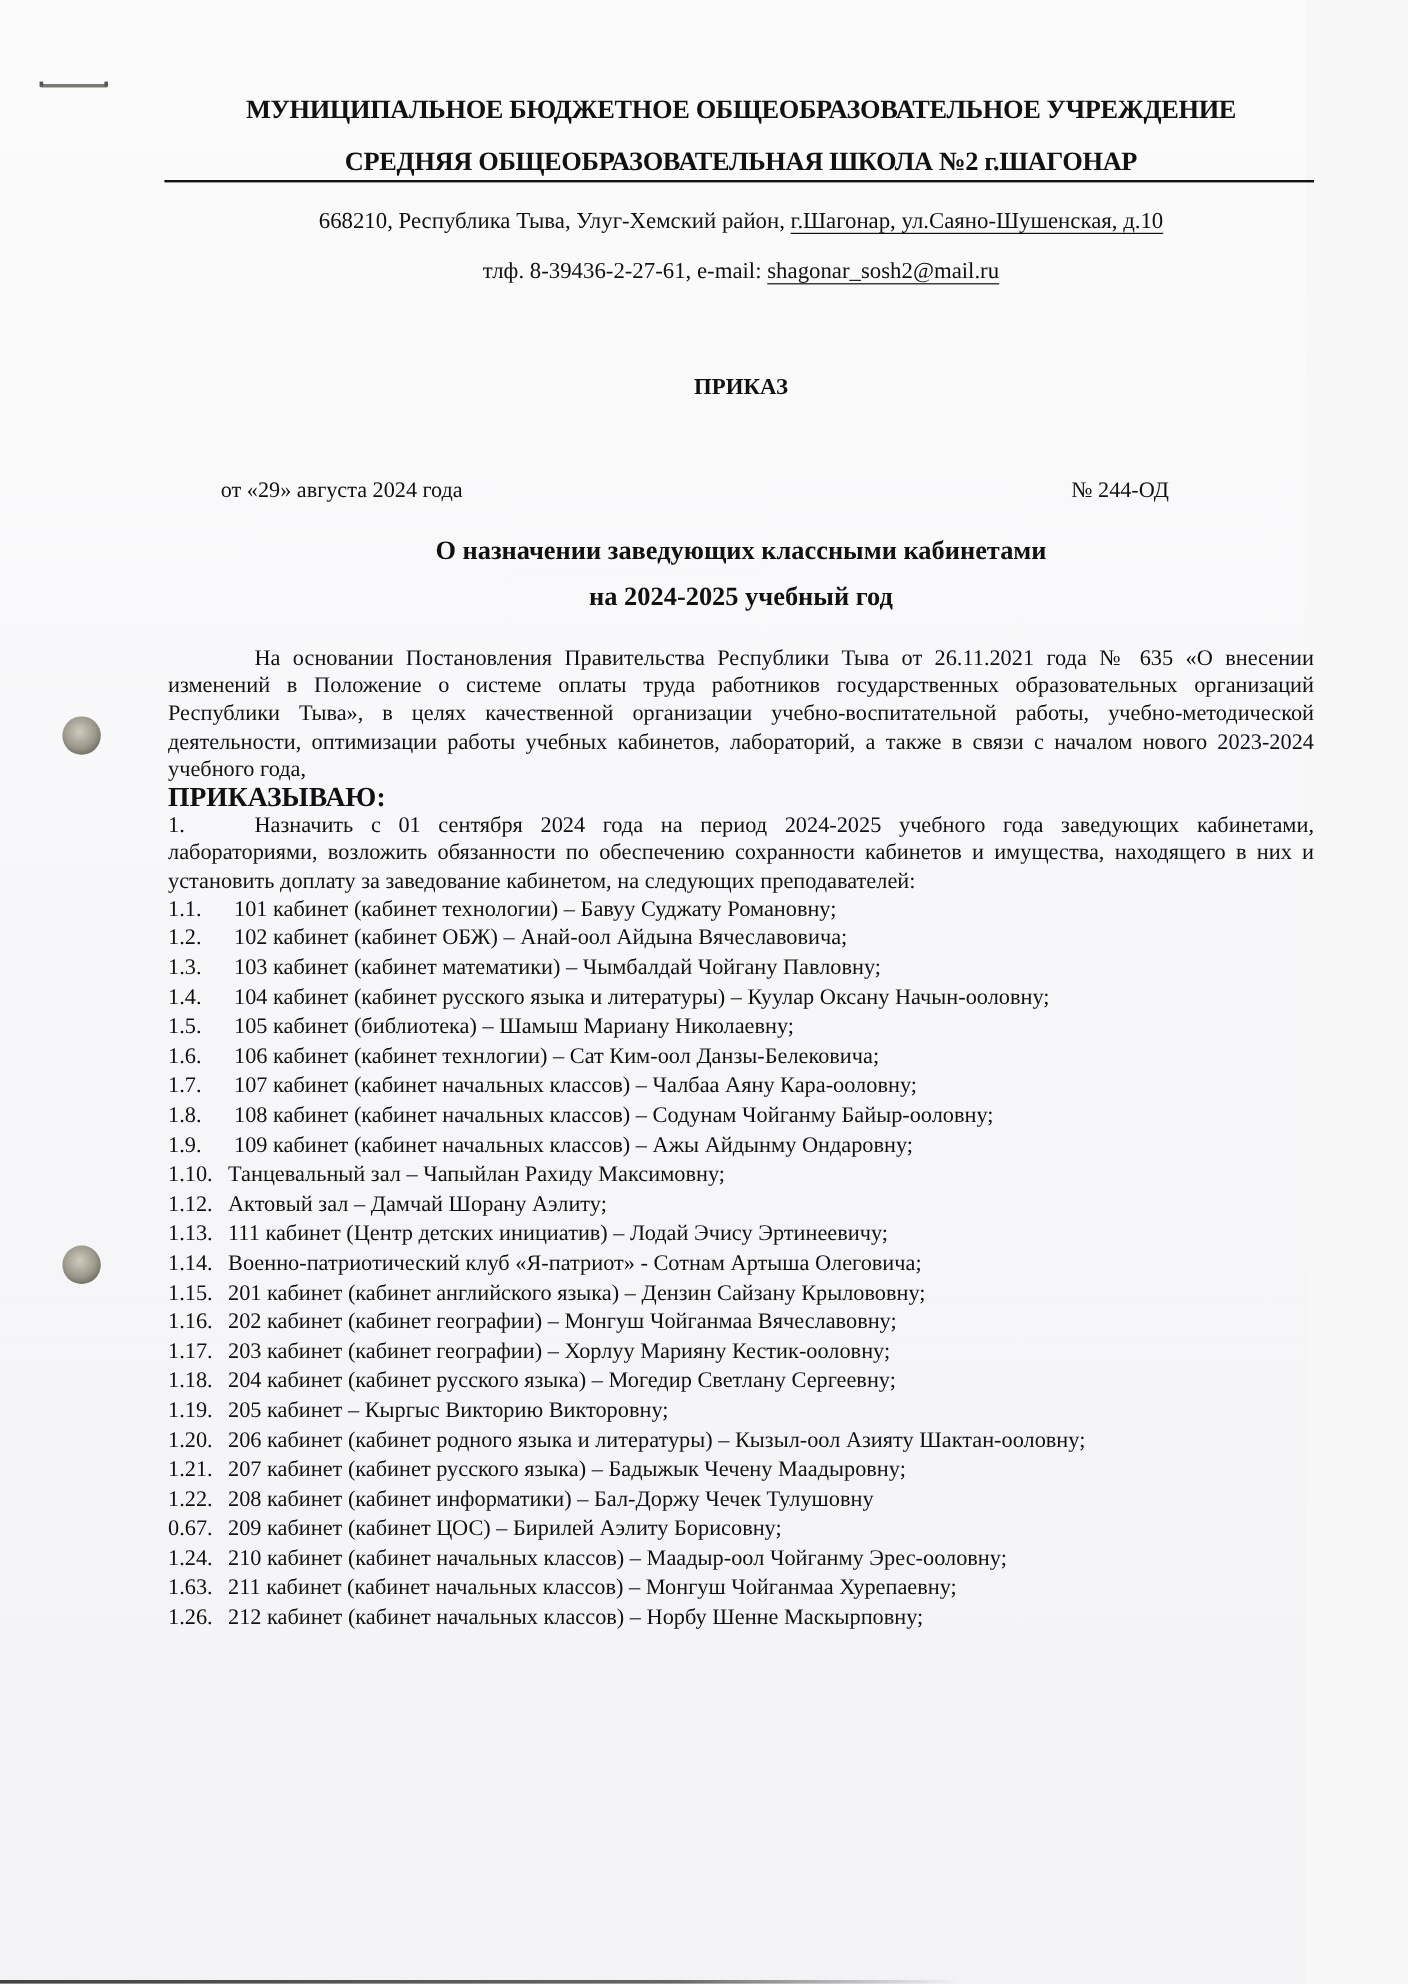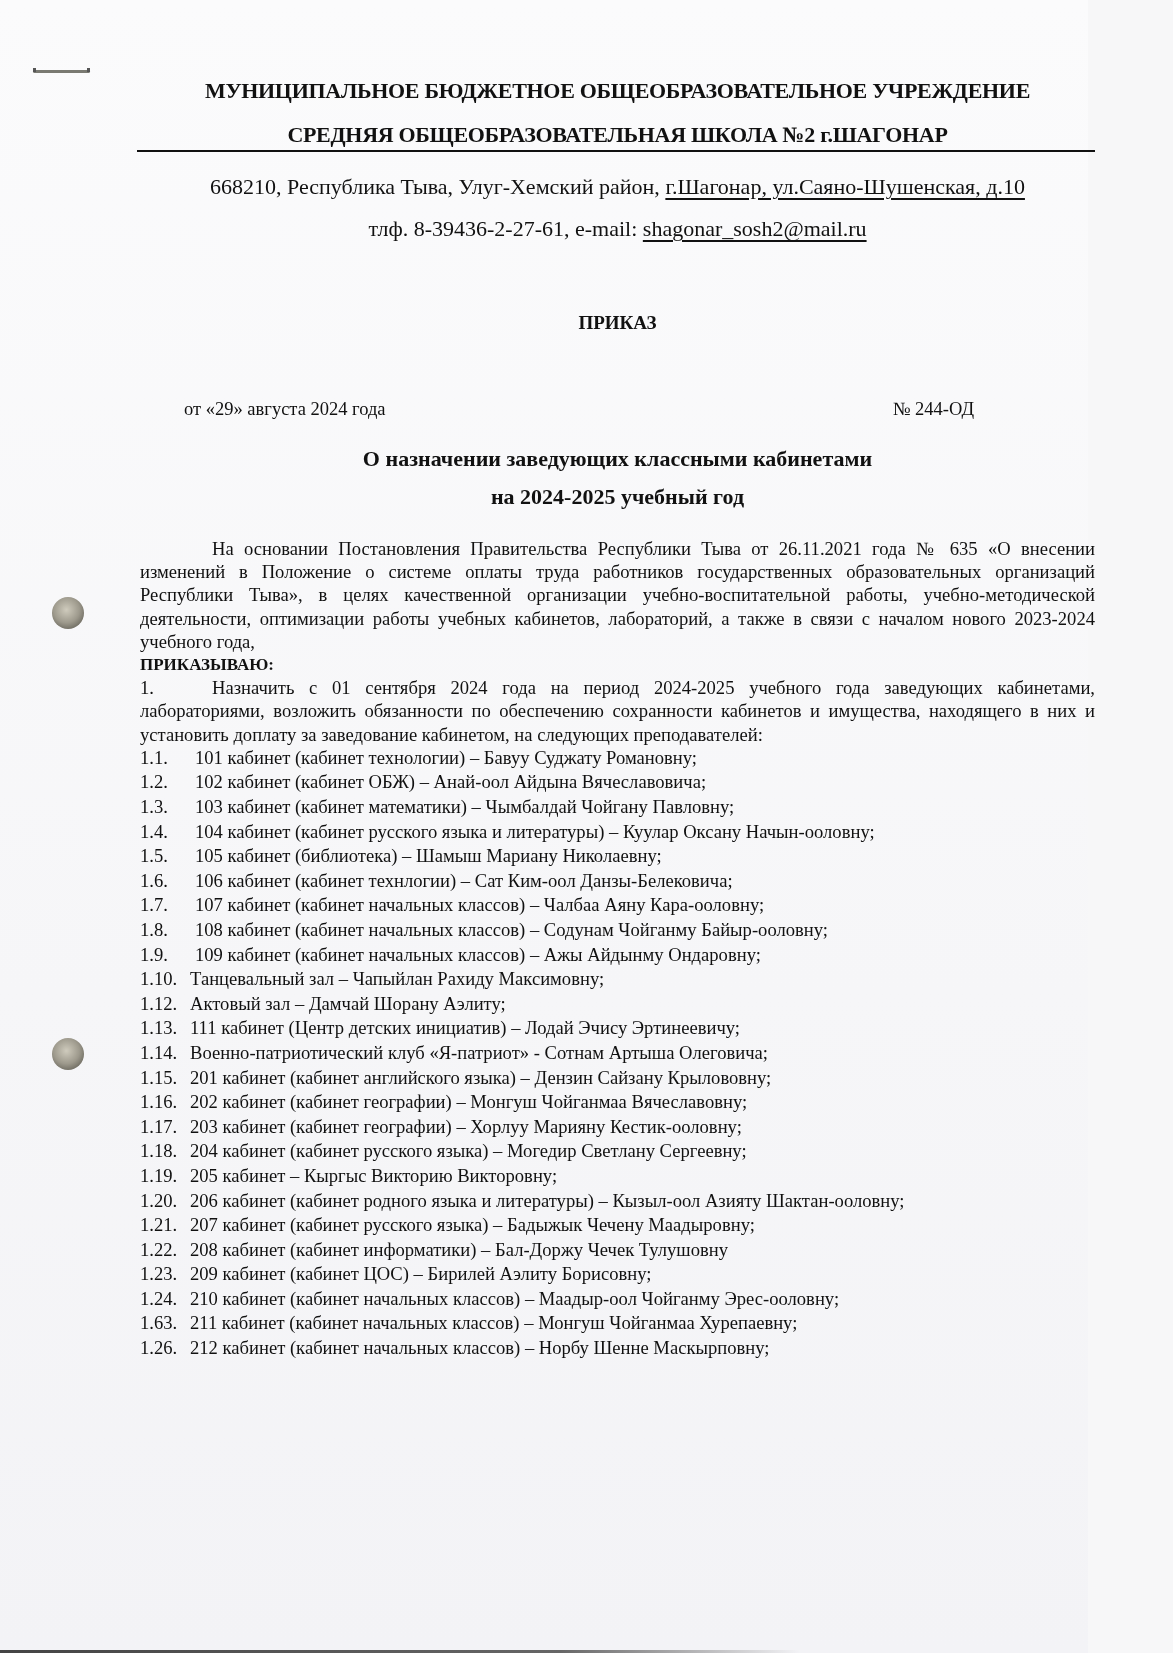--- a/index.html
+++ b/index.html
@@ -36,21 +36,21 @@
 
   .org-line {
     position: absolute; left: 0; width: 955px; text-align: center;
     font-weight: bold; font-size: 22px; letter-spacing: -0.3px;
   }
   .org1 { top: 78px; }
   .org2 { top: 122px; }
   .rule-thick { position: absolute; left: -3px; top: 150px; width: 958px; height: 2px; background: #111; }
 
   .addr {
-    position: absolute; left: 0; width: 955px; text-align: center; font-size: 22px;
+    position: absolute; left: 0; width: 955px; text-align: center; font-size: 19px;
   }
   .addr1 { top: 174px; }
   .addr2 { top: 216px; }
   .ul { text-decoration: underline; text-underline-offset: 4px; }
 
   .title {
     position: absolute; left: 0; width: 955px; text-align: center; top: 312px;
     font-weight: bold; font-size: 19px;
   }
   .date-row { position: absolute; left: 0; top: 399px; width: 790px; font-size: 18.5px; margin-left: 44px; }
@@ -61,21 +61,21 @@
   }
   .subj1 { top: 446px; }
   .subj2 { top: 484px; }
 
   .body {
     position: absolute; left: 0; top: 537px; width: 955px; font-size: 18.6px; line-height: 23.2px;
     text-align: justify;
   }
   .body p { margin: 0; }
   .indent { text-indent: 72px; }
-  .order-word { font-weight: bold; font-size: 17px; }
+  .order-word { font-weight: bold; font-size: 23px; }
   .point1 { text-indent: 0; }
   .point1 .pnum { display: inline-block; width: 72px; }
 
   .list { margin: 0; padding: 0; list-style: none; }
   .list li { white-space: nowrap; line-height: 24.6px; }
   .list li .n { display: inline-block; width: 55px; }
   .list li.wide .n { width: 50px; }
   .list li.wrap { white-space: normal; text-align: justify; text-align-last: left; }
 </style>
 </head>
@@ -128,20 +128,20 @@
           <li class="wide"><span class="n">1.13.</span><span>111 кабинет (Центр детских инициатив) – Лодай Эчису Эртинеевичу;</span></li>
           <li class="wide"><span class="n">1.14.</span><span>Военно-патриотический клуб «Я-патриот» - Сотнам Артыша Олеговича;</span></li>
           <li class="wide"><span class="n">1.15.</span><span>201 кабинет (кабинет английского языка) – Дензин Сайзану Крылововну;</span></li>
           <li class="wide"><span class="n">1.16.</span><span>202 кабинет (кабинет географии) – Монгуш Чойганмаа Вячеславовну;</span></li>
           <li class="wide"><span class="n">1.17.</span><span>203 кабинет (кабинет географии) – Хорлуу Марияну Кестик-ооловну;</span></li>
           <li class="wide"><span class="n">1.18.</span><span>204 кабинет (кабинет русского языка) – Могедир Светлану Сергеевну;</span></li>
           <li class="wide"><span class="n">1.19.</span><span>205 кабинет – Кыргыс Викторию Викторовну;</span></li>
           <li class="wide wrap"><span class="n">1.20.</span><span>206 кабинет (кабинет родного языка и литературы) – Кызыл-оол Азияту Шактан-ооловну;</span></li>
           <li class="wide"><span class="n">1.21.</span><span>207 кабинет (кабинет русского языка) – Бадыжык Чечену Маадыровну;</span></li>
           <li class="wide"><span class="n">1.22.</span><span>208 кабинет (кабинет информатики) – Бал-Доржу Чечек Тулушовну</span></li>
-          <li class="wide"><span class="n">1.23.</span><span>209 кабинет (кабинет ЦОС) – Бирилей Аэлиту Борисовну;</span></li>
+          <li class="wide"><span class="n">0.67.</span><span>209 кабинет (кабинет ЦОС) – Бирилей Аэлиту Борисовну;</span></li>
           <li class="wide"><span class="n">1.24.</span><span>210 кабинет (кабинет начальных классов) – Маадыр-оол Чойганму Эрес-ооловну;</span></li>
           <li class="wide"><span class="n">1.63.</span><span>211 кабинет (кабинет начальных классов) – Монгуш Чойганмаа Хурепаевну;</span></li>
           <li class="wide"><span class="n">1.26.</span><span>212 кабинет (кабинет начальных классов) – Норбу Шенне Маскырповну;</span></li>
         </ul>
     </div>
   </div>
 </div>
 
 </body></html>

